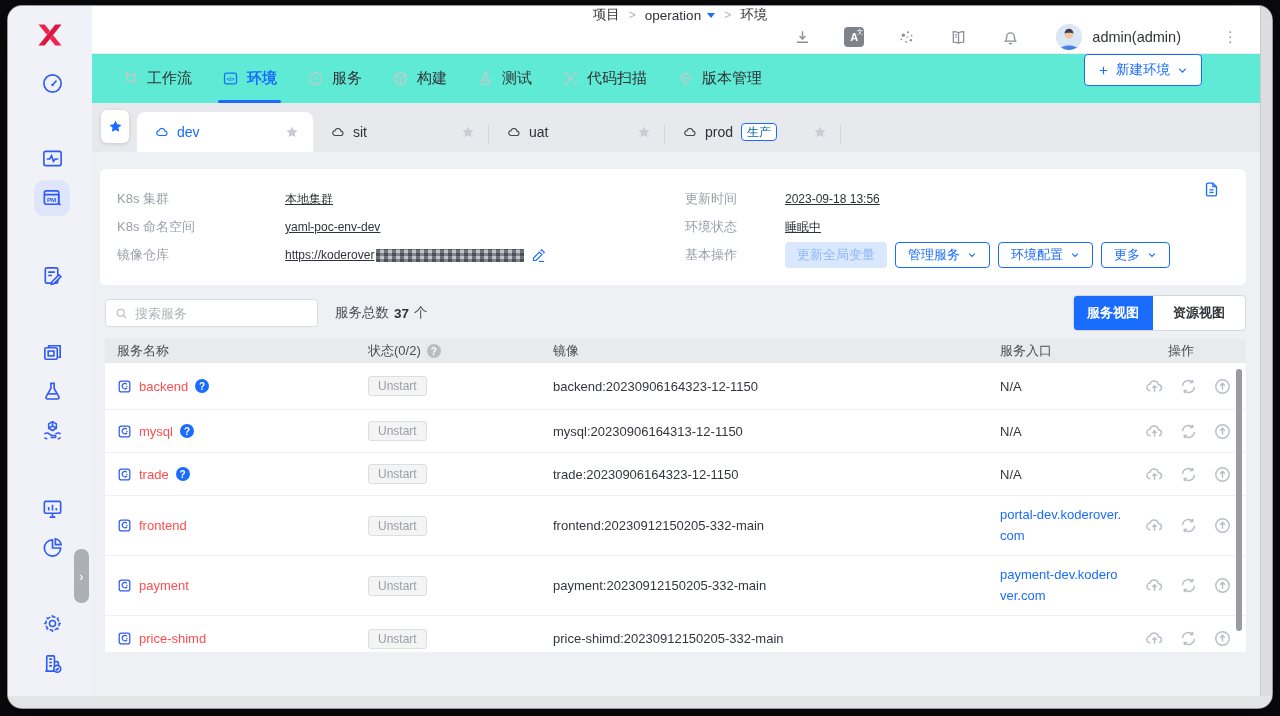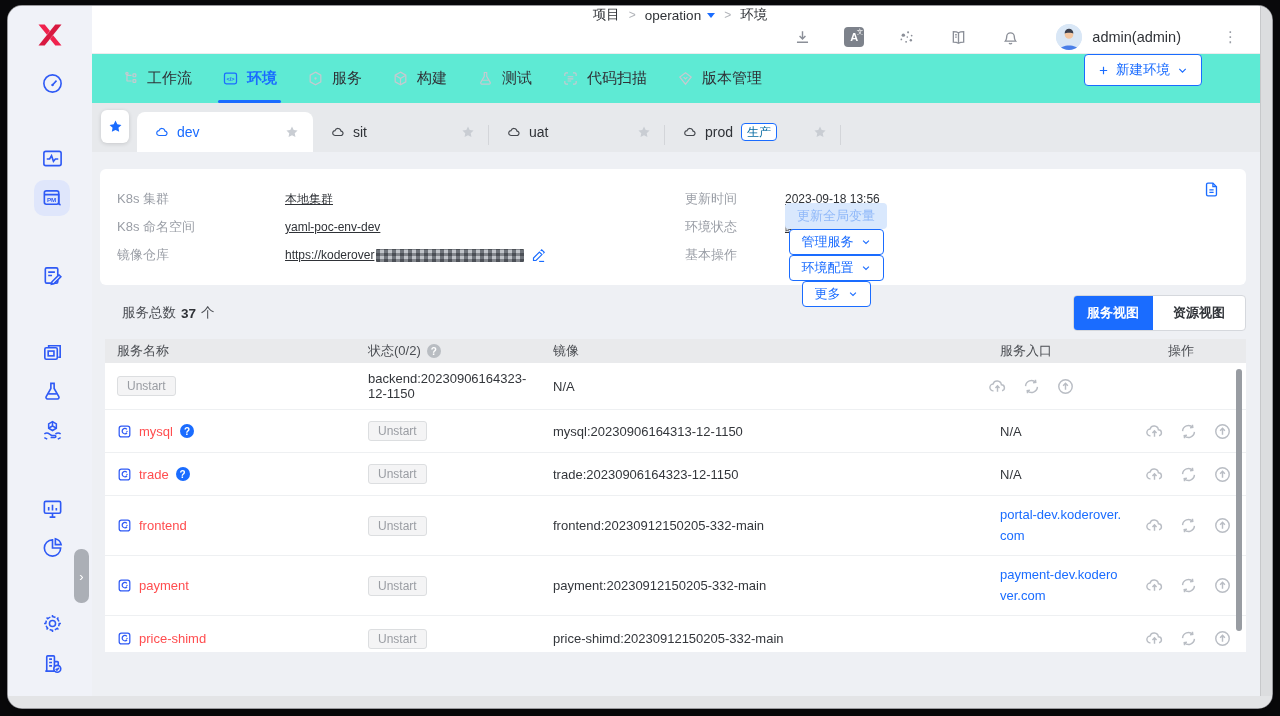--- a/index.html
+++ b/index.html
@@ -88,21 +88,21 @@
   .ic-row { height:28px; display:flex; align-items:center; font-size:13px; }
   .ic-label { color:#9a9ea6; }
   .ic-col.left .ic-label { width:168px; }
   .ic-col.right .ic-label { width:100px; }
   .ic-value { color:#2f3237; font-size:12px; display:flex; align-items:center;text-decoration:underline; }
   .redacted { display:inline-block; width:148px; height:13px; margin-left:2px; vertical-align:middle;
     background:repeating-linear-gradient(90deg,#7d8187 0 4px,#d8dadd 4px 8px),
                repeating-linear-gradient(0deg,#9a9da2 0 3px,#e3e5e8 3px 6px);
     background-blend-mode:multiply; filter:blur(.6px); border-radius:1px; }
   .edit-pencil { width:15px; height:15px; color:#1a6cff; margin-left:7px; cursor:pointer; }
-  .ops-row { display:flex; gap:0; align-items:center;flex-direction:column; }
+  .ops-row { display:flex; gap:8px; align-items:center; }
   .btn-light { height:26px; padding:0 12px; border-radius:4px; background:#d9e8fd; color:#8fb8f9;
     font-size:13px; display:flex; align-items:center; cursor:pointer; border:none; }
   .btn-outline { height:26px; padding:0 12px; border-radius:4px; background:#fff; color:#1a6cff;
     font-size:13px; display:flex; align-items:center; gap:7px; border:1px solid #1a6cff; cursor:pointer; }
   .btn-outline svg { width:10px; height:10px; }
   .doc-ic { position:absolute; right:26px; top:12px; width:17px; height:17px; color:#1a6cff; cursor:pointer; }
 
   
   .toolbar { margin:14px 14px 0 13px; display:flex; align-items:center; height:28px; }
   .search-box { width:213px; height:28px; background:#fff; border:1px solid #d9dce1; border-radius:4px;
@@ -572,20 +572,26 @@
               </button>
           </span>
         </div>
       </div>
       <svg class="doc-ic">
           <use href="#i-doc"></use>
         </svg>
     </div>
 
     <div class="toolbar">
+      <div class="search-box">
+        <svg>
+            <use href="#i-search"></use>
+          </svg>
+        <input placeholder="搜索服务" style="">
+      </div>
       <div class="total">
         <span>服务总数</span>
           <b>37</b>
           <span>个</span>
       </div>
       <div class="view-toggle">
         <span class="seg active">服务视图</span>
         <span class="seg">资源视图</span>
       </div>
     </div>
@@ -604,20 +610,27 @@
           </div>
         <div>
             <span>服务入口</span>
           </div>
         <div class="h-ops">
             <span>操作</span>
           </div>
       </div>
 
       <div class="t-row" style="height:47px">
+        <div class="c-name">
+            <svg>
+              <use href="#i-svc"></use>
+            </svg>
+            <span class="svc-link">backend</span>
+            <span class="q-badge"></span>
+          </div>
         <div><span class="status-badge">Unstart</span></div>
         <div class="c-image">backend:20230906164323-12-1150</div>
         <div class="c-entry">N/A</div>
         <div class="c-ops">
             <svg>
               <use href="#i-cloudup"></use>
             </svg>
             <svg>
               <use href="#i-sync"></use>
             </svg>

